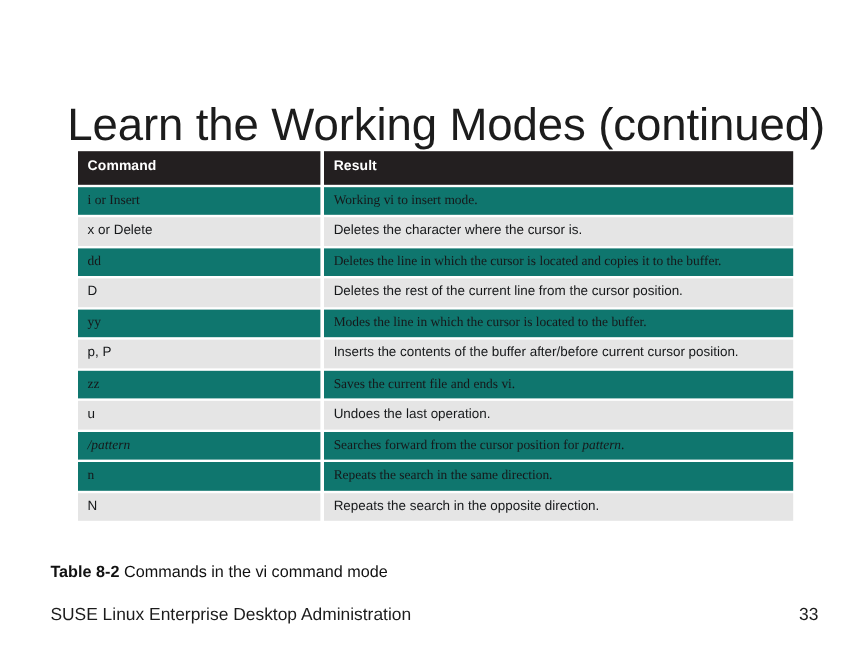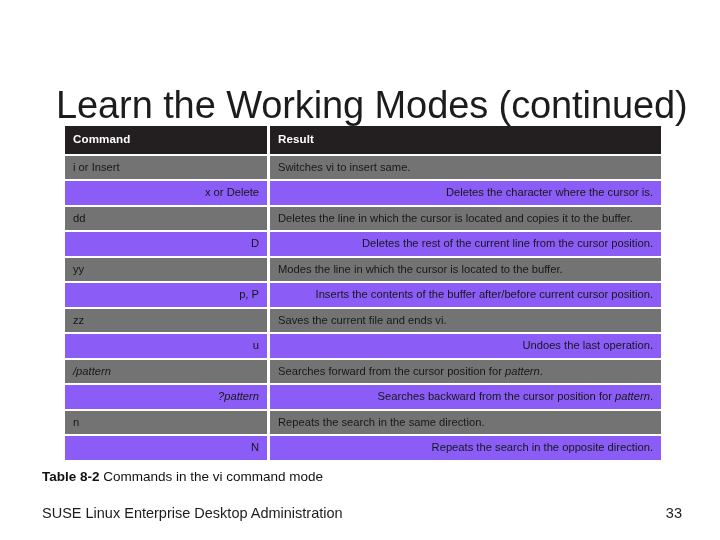--- a/index.html
+++ b/index.html
@@ -69,22 +69,22 @@
   .vi-table thead th {
     background: #231f20;
     color: #ffffff;
     font-weight: bold;
     font-size: 11.6px;
     padding-top: 6px;
     padding-bottom: 7px;
     letter-spacing: 0.1px;
   }
 
-  .vi-table tbody tr.row-dark td { background: #737373; }
-  .vi-table tbody tr.row-light td { background: #8b5cf6; text-align: right; }
+  .vi-table tbody tr.row-dark td { background: #0f766e; font-family: Liberation Serif, serif; }
+  .vi-table tbody tr.row-light td { background: #e5e5e5; }
 
   .vi-table td.cell-cmd { color: #16181a; }
   .vi-table td.cell-res { color: #16181a; }
 
   .vi-table td.tall { }
 
   .ital { font-style: italic; margin-top: 36px; }
 
   
   .table-caption {
@@ -131,21 +131,21 @@
       </colgroup>
       <thead>
         <tr>
           <th>Command</th>
           <th>Result</th>
         </tr>
       </thead>
       <tbody id="table-body">
           <tr class="row-dark">
             <td class="cell-cmd">i or Insert</td>
-            <td class="cell-res"><span>Switches vi to insert same.</span></td>
+            <td class="cell-res"><span>Working vi to insert mode.</span></td>
           </tr>
           <tr class="row-light">
             <td class="cell-cmd">x or Delete</td>
             <td class="cell-res"><span>Deletes the character where the cursor is.</span></td>
           </tr>
           <tr class="row-dark">
             <td class="cell-cmd tall">dd</td>
             <td class="cell-res tall"><span>Deletes the line in which the cursor is located and copies it to the buffer.</span></td>
           </tr>
           <tr class="row-light">
@@ -165,24 +165,20 @@
             <td class="cell-res"><span>Saves the current file and ends vi.</span></td>
           </tr>
           <tr class="row-light">
             <td class="cell-cmd">u</td>
             <td class="cell-res"><span>Undoes the last operation.</span></td>
           </tr>
           <tr class="row-dark">
             <td class="cell-cmd ital">/pattern</td>
             <td class="cell-res"><span>Searches forward from the cursor position for </span><span class="ital">pattern</span><span>.</span></td>
           </tr>
-          <tr class="row-light">
-            <td class="cell-cmd ital">?pattern</td>
-            <td class="cell-res"><span>Searches backward from the cursor position for </span><span class="ital">pattern</span><span>.</span></td>
-          </tr>
           <tr class="row-dark">
             <td class="cell-cmd">n</td>
             <td class="cell-res"><span>Repeats the search in the same direction.</span></td>
           </tr>
           <tr class="row-light">
             <td class="cell-cmd">N</td>
             <td class="cell-res"><span>Repeats the search in the opposite direction.</span></td>
           </tr>
         </tbody>
     </table>

